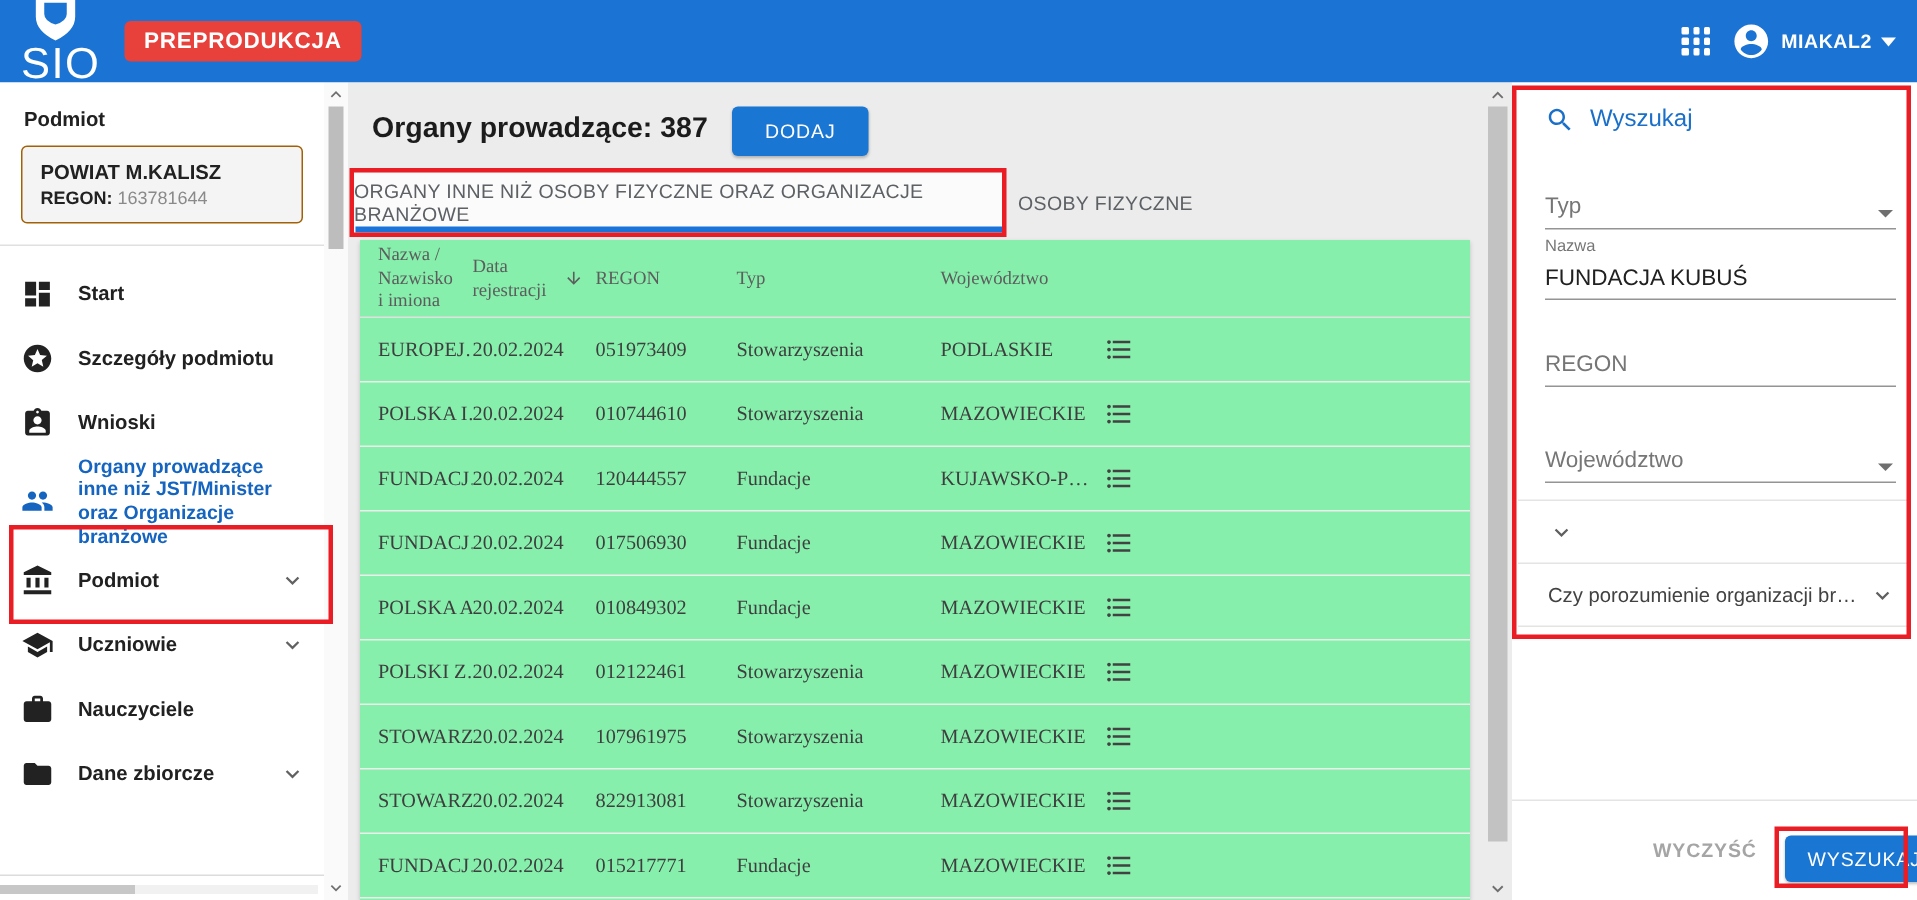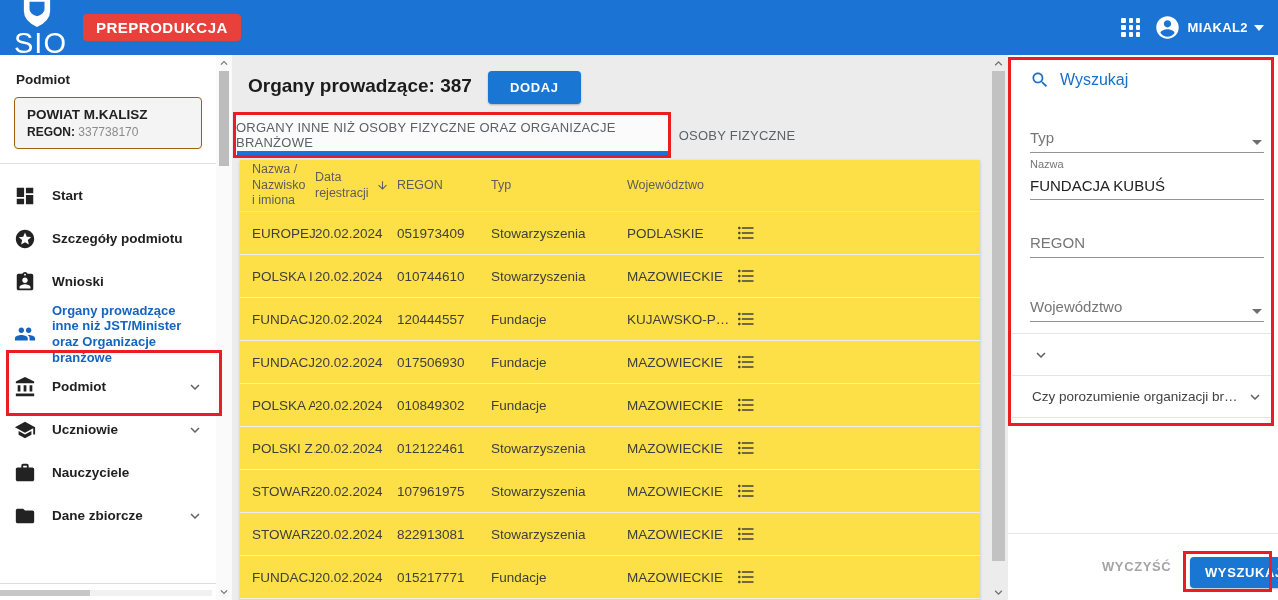--- a/index.html
+++ b/index.html
@@ -47,27 +47,27 @@
   .vscroll.sb2 { left:988px; width:20px; background:#ececec; }
   .vs-arrow { color:#6f6f6f; height:16px; display:flex; align-items:center; justify-content:center; flex:0 0 16px; cursor:pointer; }
   .vs-track { flex:1; width:100%; display:flex; justify-content:center; }
   .vs-thumb { border-radius:0; }
   .sb1 .vs-thumb { width:10px; height:95px; background:#bdbdbd; }
   .sb2 .vs-thumb { width:13px; height:490px; background:#c2c2c2; }
 
   
   .main { position:absolute; left:232px; top:55px; width:756px; height:545px; background:#ececec; }
   .main-title { position:absolute; left:16px; top:20px; font-size:19px; font-weight:700; color:#1c1c1c; }
-  .btn-primary { background:#1976d2; color:#fff; border:none; border-radius:4px; font-family:inherit; font-size:13px; font-weight:700; letter-spacing:.6px; cursor:pointer; box-shadow:0 1px 2px rgba(0,0,0,.25); }
+  .btn-primary { background:#1976d2; color:#fff; border:none; border-radius:4px; font-family:inherit; font-size:13px; font-weight:400; letter-spacing:.6px; cursor:pointer; box-shadow:0 1px 2px rgba(0,0,0,.25); }
   .add-btn { position:absolute; left:256px; top:16px; height:33px; padding:0 22px; }
   .tab { position:absolute; display:flex; align-items:center; justify-content:center; font-size:13px; font-weight:500; color:#5d6165; letter-spacing:.25px; cursor:pointer; }
   .tab.tab-active { left:4px; top:60px; width:432px; height:40px; background:#fbfbfb; }
   .tab.tab-inactive { left:440px; top:60px; width:130px; height:40px; }
   .tab-underline { position:absolute; left:5px; top:96px; width:431px; height:4px; background:#1a73d9; }
-  .table-card { position:absolute; left:8px; top:105px; width:740px; height:440px; background:#fde047; box-shadow:0 1px 3px rgba(0,0,0,.18); }
+  .table-card { position:absolute; left:8px; top:105px; width:740px; height:440px; background:#86efac; box-shadow:0 1px 3px rgba(0,0,0,.18);font-family:Liberation Serif, serif; }
   .tgrid { display:grid; grid-template-columns:63px 82px 94px 136px 109px 40px 1fr; align-items:center; padding-left:12px; }
   .thead { height:52px; border-bottom:1px solid #e0e0e0; }
   .th { font-size:12.5px; font-weight:500; color:#5d5d5d; line-height:1.25; padding-right:8px; }
   .th.sortable { display:flex; align-items:center; gap:4px; cursor:pointer; }
   .sort-arrow { width:13px; height:13px; color:#5d5d5d; flex:0 0 13px; }
   .trow { height:43px; border-bottom:1px solid #ededed; }
   .td { font-size:13.5px; color:#3e3e3e; white-space:nowrap; overflow:hidden; padding-right:8px; }
   .row-actions { width:24px; height:24px; color:#424242; cursor:pointer; display:flex; align-items:center; }
 
   
@@ -145,21 +145,21 @@
       </div>
     </div>
   </header>
 
   <nav class="sidebar">
     <div class="sb-section-label">Podmiot</div>
     <div class="entity-card">
       <div class="entity-name">POWIAT M.KALISZ</div>
       <div class="entity-regon">
         <b>REGON:</b>
-        <span>337738170</span>
+        <span>163781644</span>
       </div>
     </div>
     <div class="sb-divider"></div>
 
     <div class="menu">
       <div class="menu-item">
         <span class="mi-icon">
             <svg viewBox="0 0 24 24" fill="currentColor">
               <path d="M3 13h8V3H3v10zm0 8h8v-6H3v6zm10 0h8V11h-8v10zm0-18v6h8V3h-8z"></path>
             </svg>

